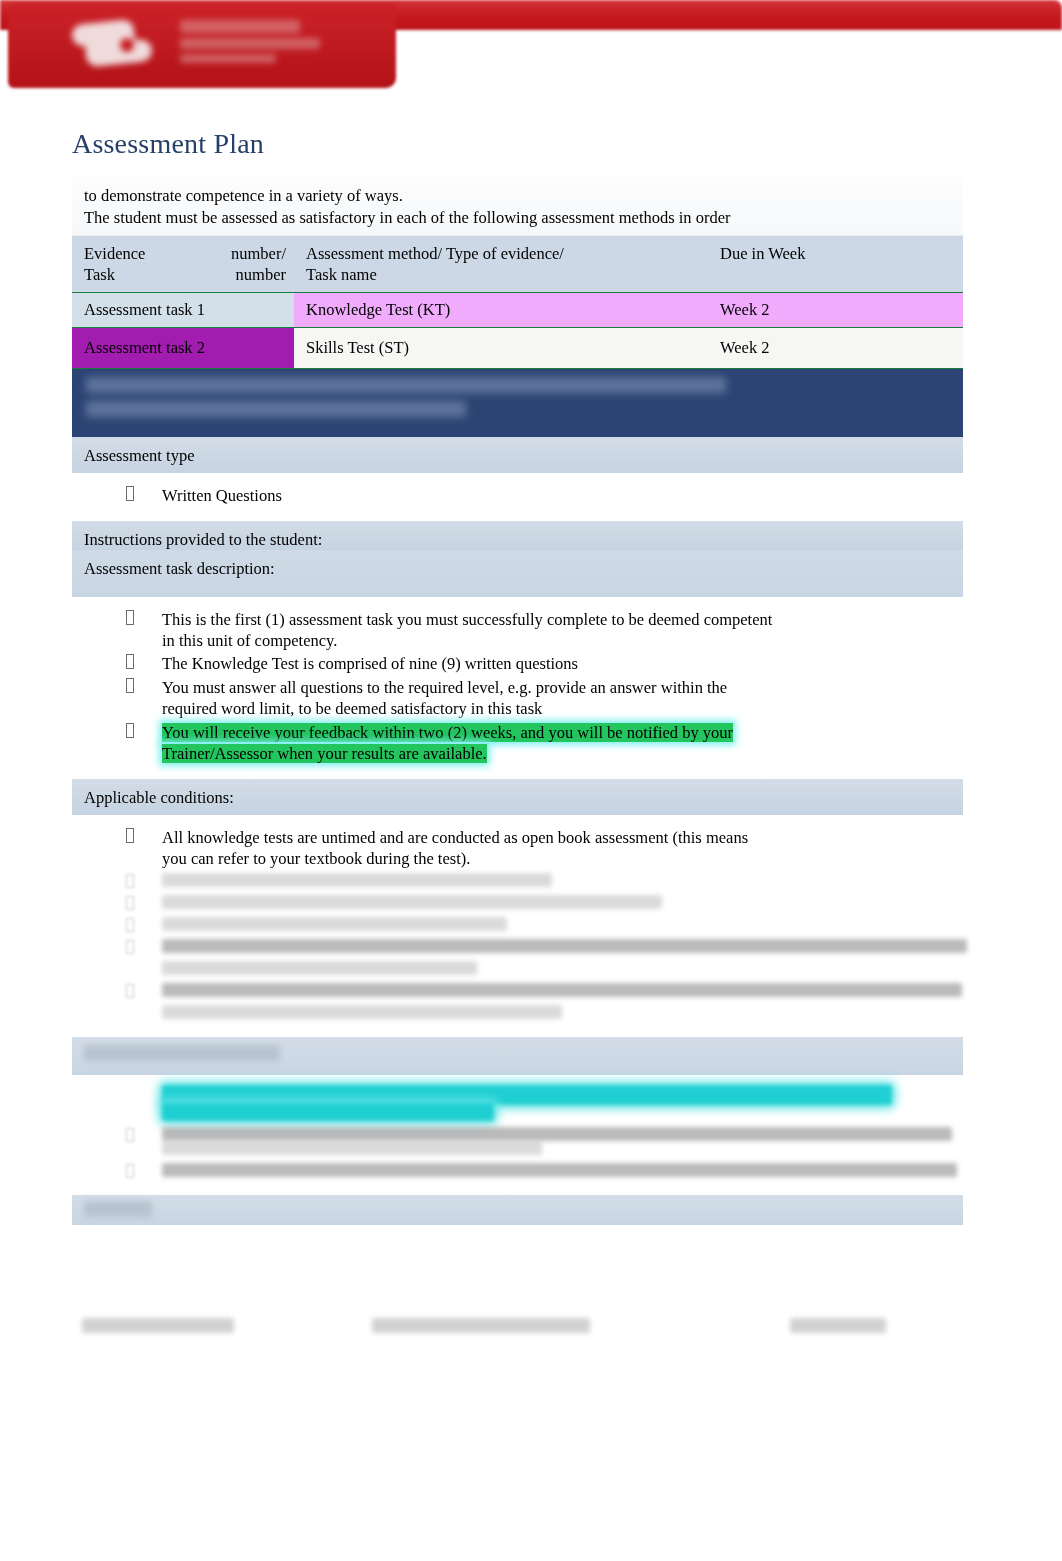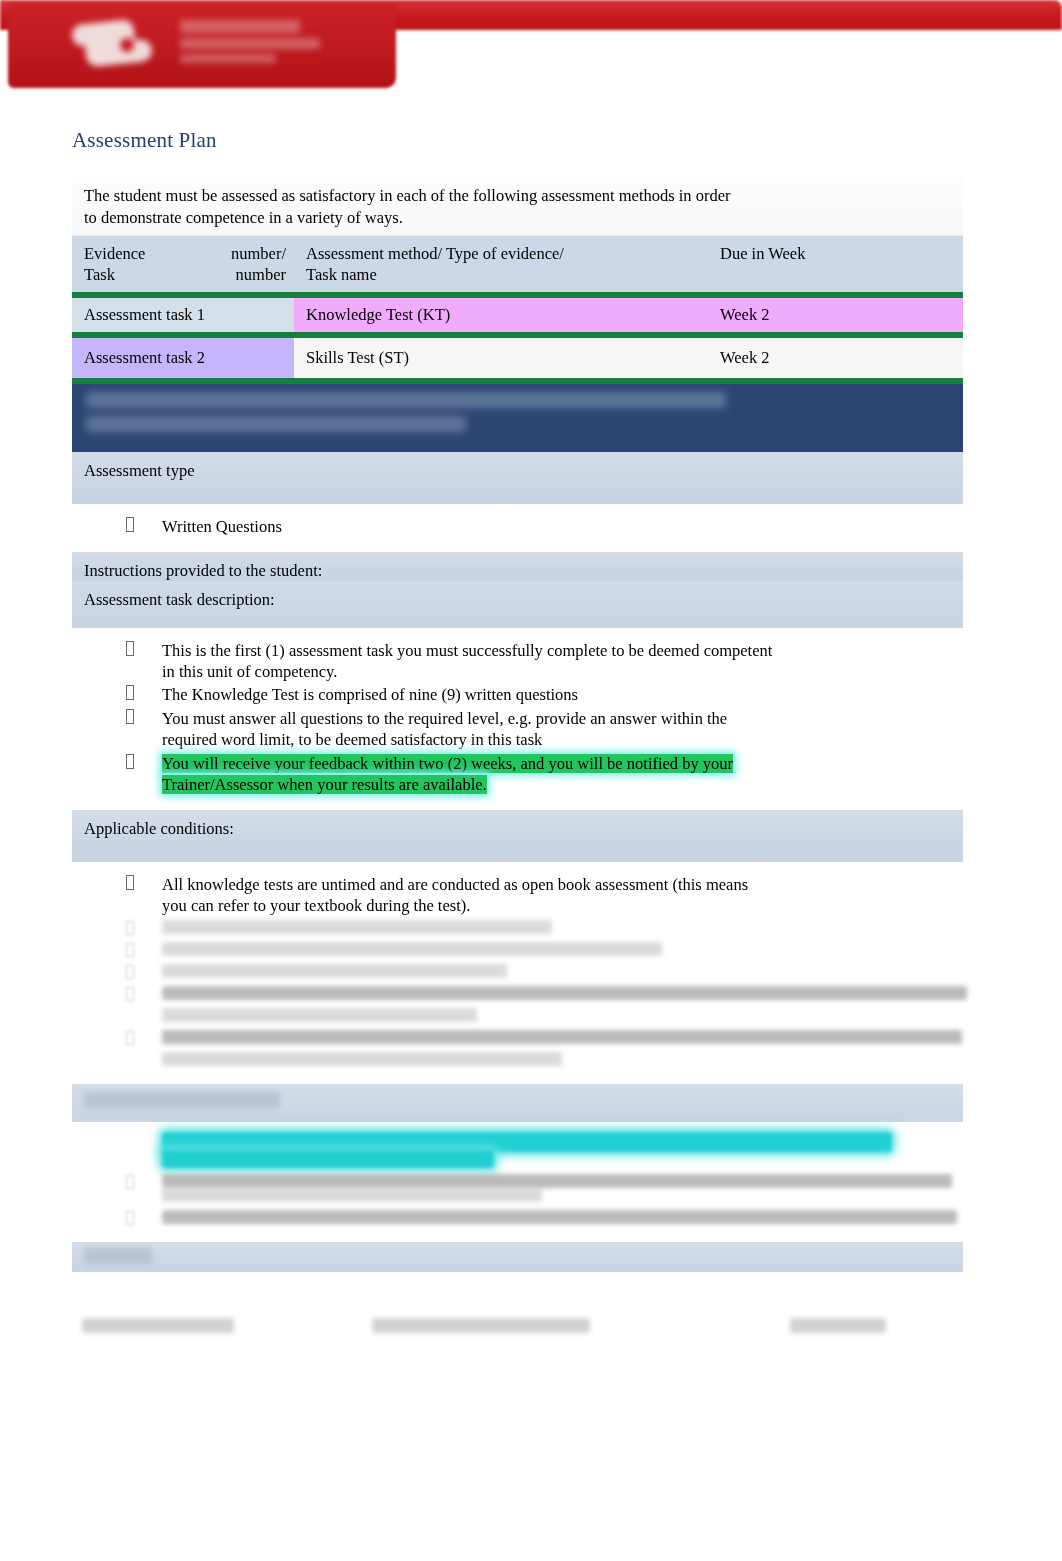--- a/index.html
+++ b/index.html
@@ -83,21 +83,21 @@
     margin-bottom: 5px;
   }
   .logo-text .lt1 { width: 120px; height: 13px; }
   .logo-text .lt2 { width: 140px; height: 11px; }
   .logo-text .lt3 { width: 96px;  height: 9px;  }
 
   
   .page-title {
     position: absolute;
     left: 72px; top: 128px;
-    font-size: 21px;
+    font-size: 28px;
     color: #27406b;
     letter-spacing: .2px;
   }
 
   
   .doc {
     position: absolute;
     left: 72px; top: 175px;
     width: 891px;
   }
@@ -120,32 +120,32 @@
   }
   table.plan col.c1 { width: 222px; }
   table.plan col.c2 { width: 414px; }
   table.plan col.c3 { width: 255px; }
 
   table.plan th, table.plan td {
     text-align: left;
     vertical-align: top;
     padding: 7px 8px 7px 12px;
     font-weight: normal;
-    border-bottom: 6px solid #15803d;
+    border-bottom: 1px solid #15803d;
   }
   table.plan thead th {
     background: #ccd8e6;
     line-height: 1.28;
   }
   table.plan thead th.c1h { text-align: justify; text-align-last: justify; }
   table.plan thead th.c2h { text-align: justify; text-align-last: left; }
   table.plan tbody tr.r1 td { background: #f0abfc; }
   table.plan tbody tr.r1 td.k1 { background: #d3dfe9; }
   table.plan tbody tr.r2 td { background: #f6f7f4; padding-top: 10px; padding-bottom: 10px;}
-  table.plan tbody tr.r2 td.k1 { background: #c4b5fd; }
+  table.plan tbody tr.r2 td.k1 { background: #a21caf; }
 
   
   .dark-head {
     position: relative;
     width: 891px;
     height: 68px;
     background: #2c4473;
     overflow: hidden;
   }
   .dark-head .redact-line {
@@ -159,21 +159,21 @@
   .dh-l2 { left: 14px;  top: 32px; width: 380px; height: 16px; }
 
   
   .band {
     width: 891px;
     background: linear-gradient(180deg,#d3dde8 0%, #cbd7e3 55%, #c6d3e1 100%);
     font-size: 16.5px;
     padding: 9px 12px;
     box-sizing: border-box;
   }
-  .band.tall { height: 52px; }
+  .band.tall { height: 36px; }
   .band.stack { padding-bottom: 0; }
   .band-sub {
     width: 891px;
     background: linear-gradient(180deg,#cfdae6 0%, #c8d5e2 100%);
     font-size: 16.5px;
     padding: 9px 12px 18px 12px;
     box-sizing: border-box;
   }
 
   
@@ -300,22 +300,22 @@
     <div class="lt-row lt2"></div>
     <div class="lt-row lt3"></div>
   </div>
 </div>
 
 <div class="page-title">Assessment Plan</div>
 
 <div class="doc">
 
   <div class="intro">
+    <p>to demonstrate competence in a variety of ways.</p>
     <p>The student must be assessed as satisfactory in each of the following assessment methods in order</p>
-    <p>to demonstrate competence in a variety of ways.</p>
   </div>
 
   <table class="plan">
     <colgroup>
         <col class="c1">
         <col class="c2">
         <col class="c3">
       </colgroup>
     <thead>
       <tr>

